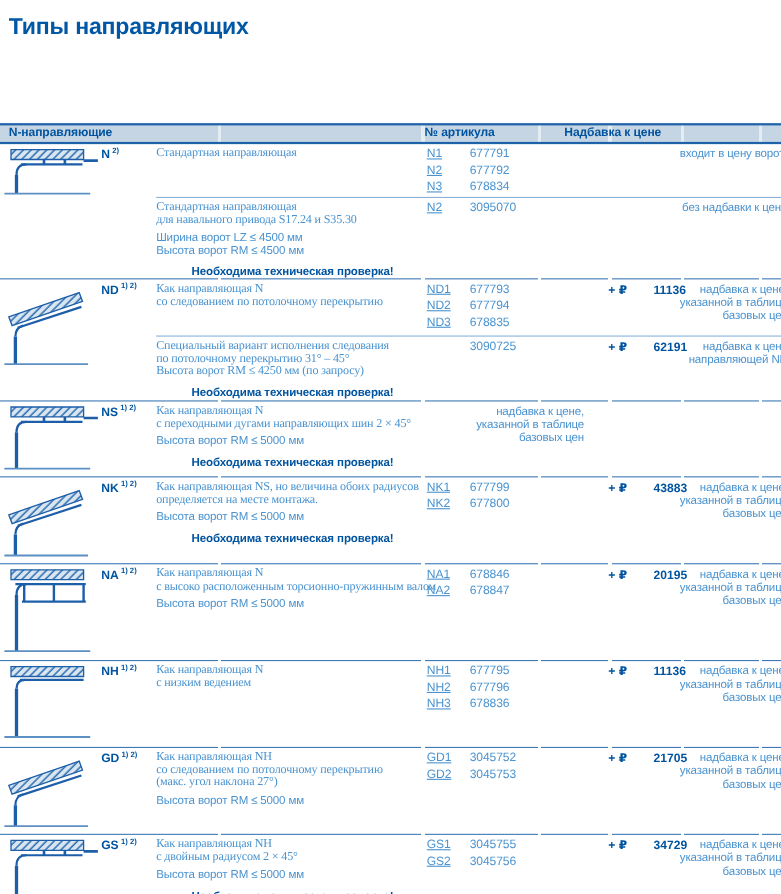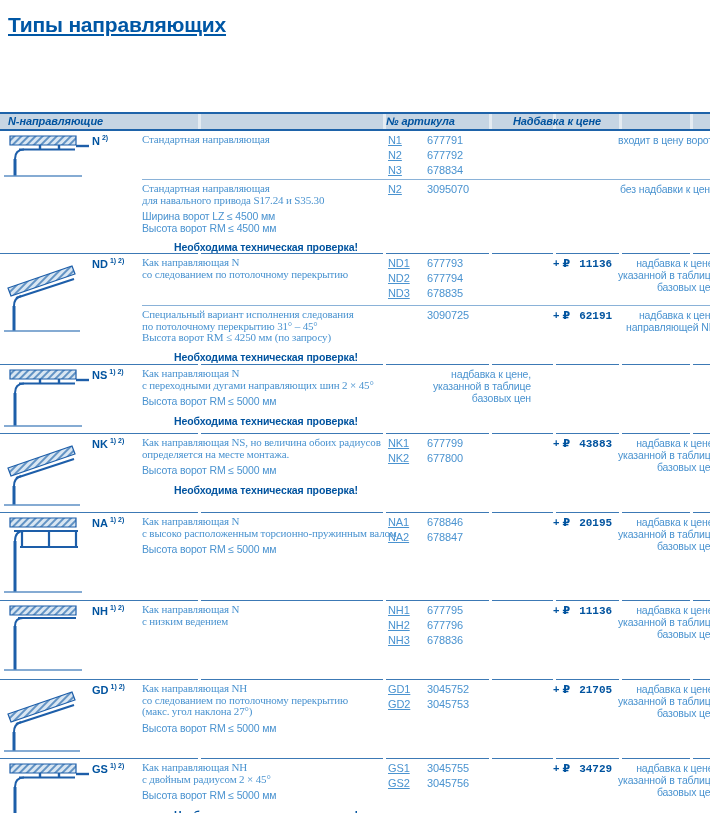--- a/index.html
+++ b/index.html
@@ -1,31 +1,31 @@
 <!DOCTYPE html>
 <html><head>
 <meta charset="utf-8">
 <style>
   html,body{margin:0;padding:0;background:#ffffff;}
   body{width:710px;height:813px;overflow:hidden;
        font-family:"Liberation Sans","DejaVu Sans",sans-serif;color:#4a93d0;}
   .title{margin:12px 0 0 8px;font-size:21px;line-height:26px;font-weight:bold;
-         color:#0057a5;letter-spacing:-.2px;text-decoration:underline;}
+         color:#0057a5;letter-spacing:-.2px;}
   .table{margin-top:74px;}
   
   .hbar{position:relative;height:15px;background-color:#c6d5e3;
         border-top:2px solid #1e63a9;border-bottom:2px solid #1e63a9;
         background-image:linear-gradient(to right,
           transparent 0 198px, rgba(255,255,255,.55) 198px 201px,
           transparent 201px 383px, rgba(255,255,255,.55) 383px 386px,
           transparent 386px 489px, rgba(255,255,255,.55) 489px 492px,
           transparent 492px 553px, rgba(255,255,255,.55) 553px 556px,
           transparent 556px 619px, rgba(255,255,255,.55) 619px 622px,
           transparent 622px 690px, rgba(255,255,255,.55) 690px 693px,
-          transparent 693px);font-style:italic;}
+          transparent 693px);}
   .hbar span{position:absolute;top:1px;font-size:11px;font-weight:bold;
              color:#00539f;letter-spacing:-.1px;white-space:pre;}
   .h1{left:8px}.h2{left:386px}.h3{left:513px}
   
   .sec-divider{height:1px;background-image:linear-gradient(to right,
       #3c79b5 0 198px,#fff 198px 201px,#3c79b5 201px 383px,#fff 383px 386px,
       #3c79b5 386px 489px,#fff 489px 492px,#3c79b5 492px 553px,#fff 553px 556px,
       #3c79b5 556px 619px,#fff 619px 622px,#3c79b5 622px 690px,#fff 690px 693px,
       #3c79b5 693px 100%);}
   .rail-section{display:flex;}
@@ -46,21 +46,21 @@
   .sec-NH .rg0{min-height:75px}
   .sec-GD .rg0{min-height:75px}
   .sec-GS .rg0{min-height:74px}
   
   .desc{font-size:11px;line-height:11.5px;white-space:pre;letter-spacing:-.15px;font-family:Liberation Serif, serif;}
   .specs{margin-top:5px;font-size:10.5px;line-height:11.5px;white-space:pre;letter-spacing:-.15px;}
   .warn{margin-top:7px;font-size:10.5px;font-weight:bold;color:#00539f;letter-spacing:-.1px;white-space:pre;padding-left:32px;}
   .aline{height:15px;font-size:11px;letter-spacing:-.1px;white-space:pre;}
   .acode{display:inline-block;width:39px;text-decoration:underline;}
   .pcol{font-size:11px;font-weight:bold;color:#00539f;white-space:nowrap;padding-left:15px;}
-  .pamt{margin-left:9px;font-family:Liberation Mono, monospace;}
+  .pamt{margin-left:24px;}
   .ncol{text-align:right;padding-right:7px;font-size:10.5px;line-height:12px;
         white-space:pre;letter-spacing:-.15px;}
 </style>
 </head>
 <body>
 
 <div class="doc">
   <h1 class="title">Типы направляющих</h1>
 
   <div class="table">

